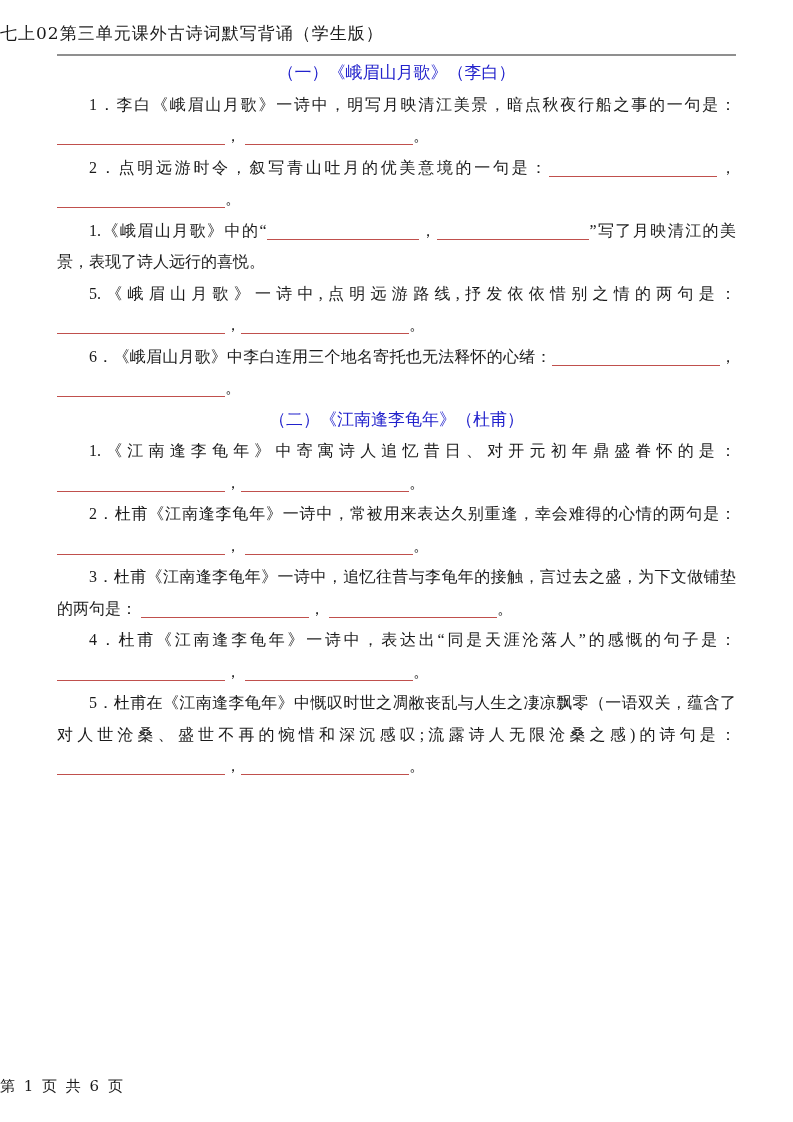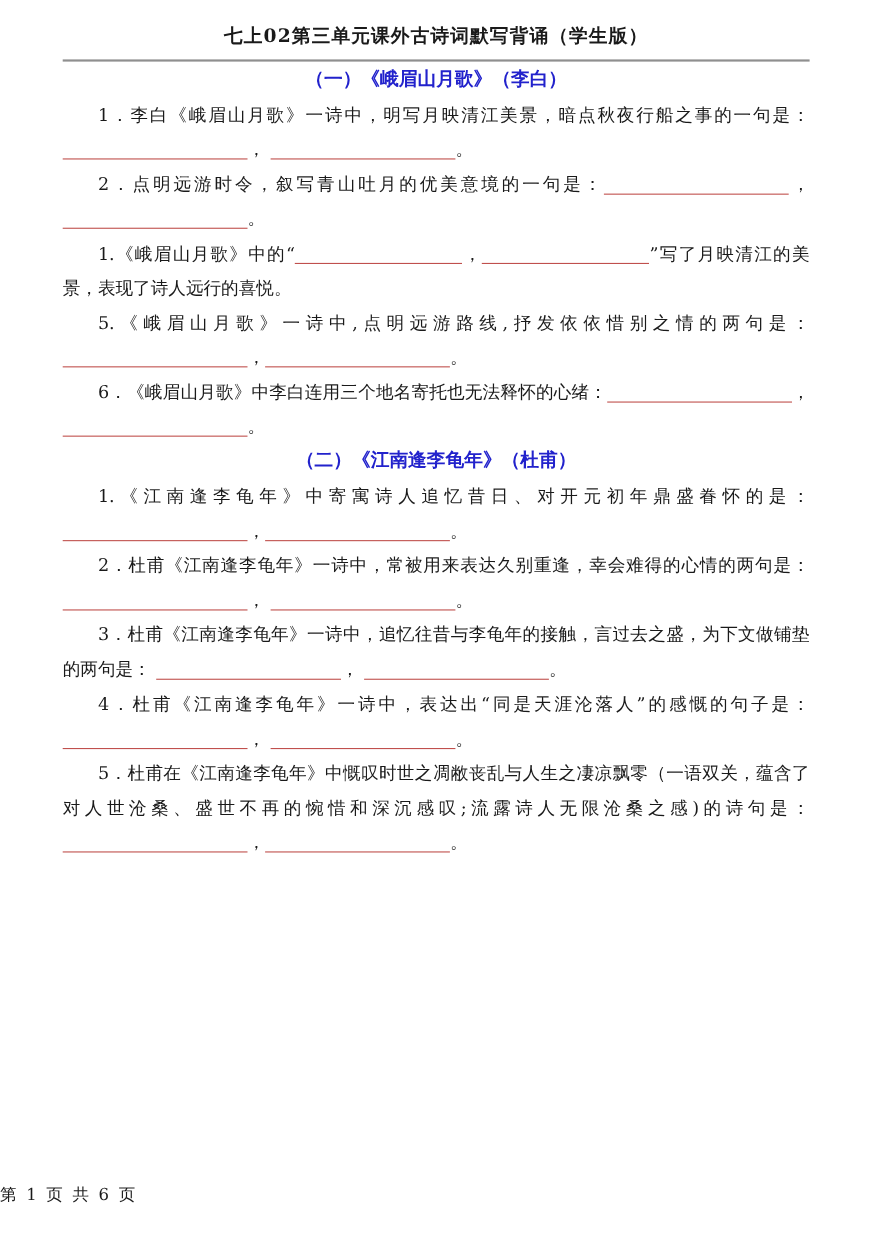--- a/index.html
+++ b/index.html
@@ -10,38 +10,38 @@
   }
   html,body{margin:0;padding:0;background:#ffffff;}
   body{
     width:793px;height:1122px;position:relative;overflow:hidden;
     font-family:"DejaVu Serif","Liberation Serif",serif;
     color:var(--ink);
   }
   .page{width:793px;height:1122px;position:relative;}
   .doc-header{padding-top:20px;}
   .doc-title{
-    margin:0;text-align:center;
-    font-size:17px;font-weight:bold;letter-spacing:1px;line-height:26px;
+    margin:0;
+    font-size:17px;font-weight:normal;letter-spacing:1px;line-height:26px;
   }
   .divider{
     margin:8px 57px 0 57px;border:none;height:0;
     border-top:2px solid var(--divider);
   }
   .doc-body{
     padding:1px 57px 0 57px;
     font-size:16px;line-height:31.5px;
     text-align:justify;
   }
   .section-title{
     margin:0;text-align:center;text-indent:0;
-    font-size:17px;font-weight:bold;line-height:31.5px;
+    font-size:17px;font-weight:normal;line-height:31.5px;
     color:var(--accent);
   }
-  .question{margin:0;text-indent:32px;}
+  .question{margin:0;text-indent:32px;font-family:Liberation Serif, serif;}
   .blank{
     display:inline-block;height:14px;vertical-align:-4px;
     border-bottom:1.5px solid var(--blank);
   }
   .blank.n{width:168px;}
   .blank.s{width:152px;}
   .doc-footer{
     position:absolute;left:0;bottom:26px;width:100%;
     font-size:15px;letter-spacing:2px;
   }

